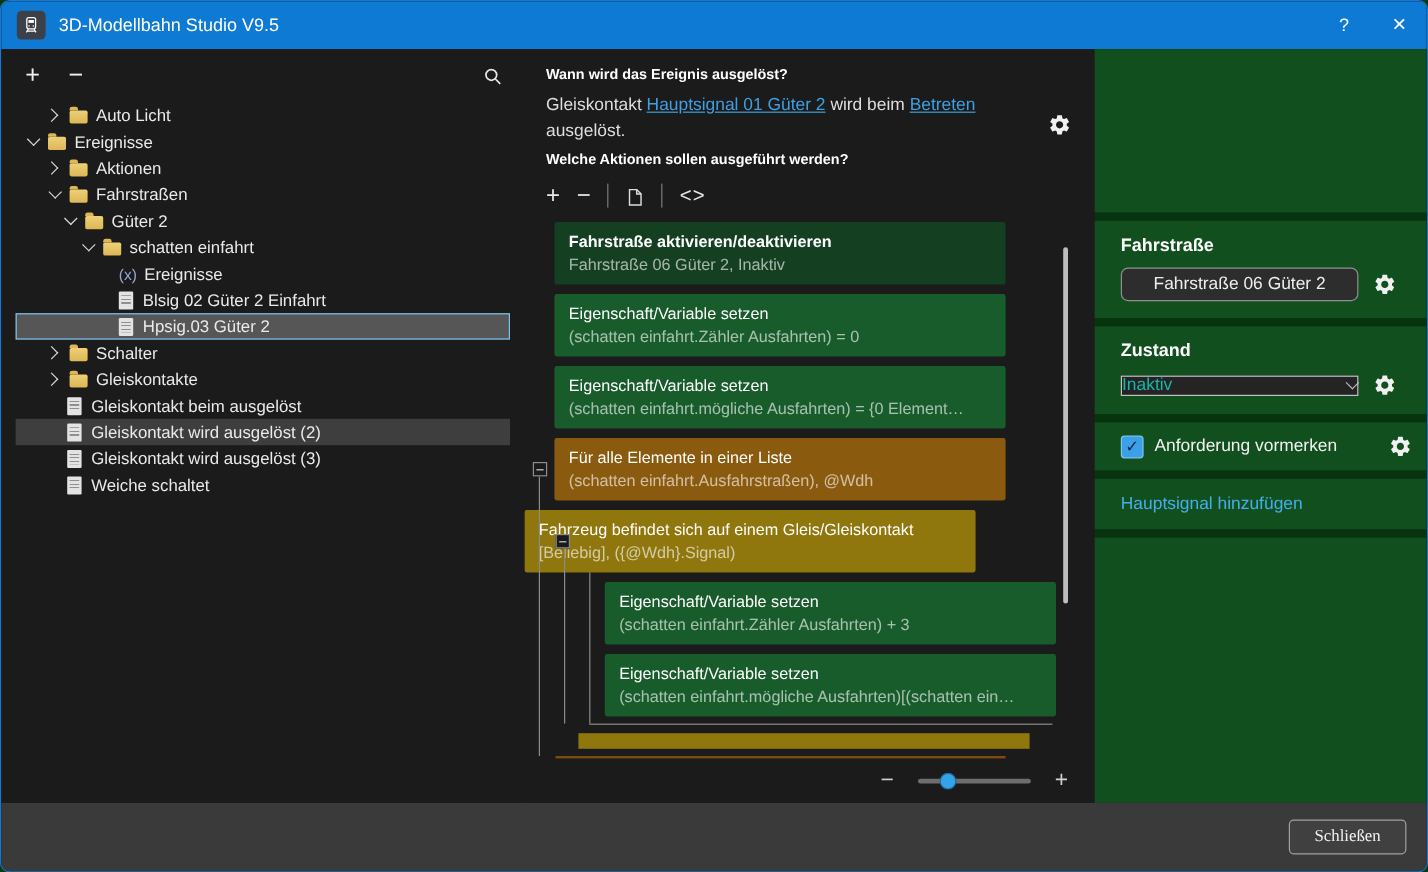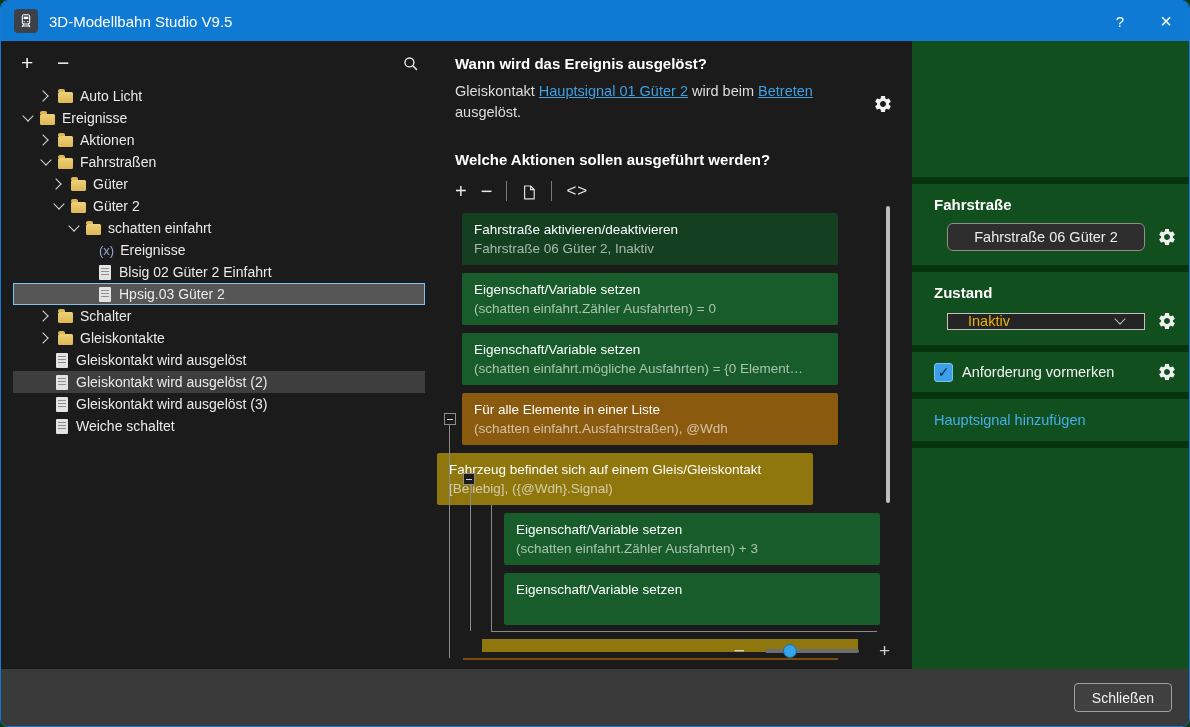--- a/index.html
+++ b/index.html
@@ -44,34 +44,34 @@
     background:#dcb754;border-radius:2px 2px 0 0;}
   .doc-ic{width:12px;height:15px;background:#e3e3e3;border-radius:1px;position:relative;
     flex:0 0 12px;margin-right:8px;}
   .doc-ic::before{content:"";position:absolute;left:2px;top:3px;right:2px;height:9px;
     background:repeating-linear-gradient(to bottom,#8f8f8f 0 1px,transparent 1px 3px);}
   .var-ic{color:#93a7d0;font-size:13px;margin-right:6px;flex:0 0 auto;}
   .tlabel{white-space:nowrap;color:#eaeaea;}
   
   .mid-panel{flex:1;background:#1b1b1b;position:relative;min-width:0;}
   .mid-head{padding:14px 0 0 18px;width:420px;}
-  .q{font-weight:bold;font-size:15px;color:#fff;margin-bottom:9px;}
-  .sentence{font-size:14.5px;line-height:21px;color:#dedede;margin-bottom:28px;}
+  .q{font-weight:bold;font-size:12px;color:#fff;margin-bottom:9px;}
+  .sentence{font-size:14.5px;line-height:21px;color:#dedede;margin-bottom:6px;}
   .sentence a{color:#3f9fe0;text-decoration:underline;}
   .mid-gear{position:absolute;top:53px;right:19px;}
   .act-toolbar{display:flex;align-items:center;margin:6px 0 0 18px;height:28px;}
   .at-btn{color:#e8e8e8;font-size:20px;margin-right:14px;line-height:20px;}
   .at-sep{width:1px;height:20px;background:#7a7a7a;margin-right:14px;}
   .at-code{font-size:17px;letter-spacing:1px;color:#e8e8e8;}
   .act-list{position:relative;margin-top:8px;height:455px;overflow:hidden;}
   .blk{width:376px;height:52px;box-sizing:border-box;border-radius:2px;padding:8px 12px;
     margin-bottom:8px;overflow:hidden;}
   .blk .bt{font-size:13.5px;line-height:17px;color:#fff;white-space:nowrap;margin-bottom:2px;}
   .blk .bs{font-size:13.5px;line-height:17px;color:rgba(255,255,255,0.62);white-space:nowrap;}
-  .blk.sel .bt{font-weight:normal;}
+  .blk.sel .bt{font-weight:bold;}
   .bg-green-dark{background:#143f21;}
   .bg-green{background:#185c2b;}
   .bg-brown{background:#8a5a0e;}
   .bg-olive{background:#8f760d;}
   .ml0{margin-left:25px}.ml1{}.ml2{margin-left:67px}
   .expander{position:absolute;width:12px;height:12px;border:1px solid #8d8d8d;
     box-sizing:border-box;background:#1b1b1b;display:flex;align-items:center;justify-content:center;}
   .expander::before{content:"";width:6px;height:1px;background:#cfcfcf;}
   .vline{position:absolute;width:1px;background:#8a8a8a;}
   .hline-gray{position:absolute;height:1px;background:#8a8a8a;}
@@ -85,40 +85,40 @@
     position:relative;}
   .sl-thumb{position:absolute;top:-5px;left:18px;width:14px;height:14px;border-radius:50%;
     background:#35a3e8;border:1px solid #1b6ea5;box-sizing:border-box;}
   
   .props{width:277px;flex:0 0 277px;background:#07330e;display:flex;flex-direction:column;}
   .psec{background:#124f1f;margin-bottom:7px;}
   .psec.top{height:136px;flex:0 0 136px;}
   .psec.fill{flex:1;margin-bottom:0;}
   .card{padding:12px 12px 14px 22px;}
   .plabel{font-size:15px;font-weight:bold;color:#fff;margin-bottom:10px;}
-  .ctl-row{display:flex;align-items:center;justify-content:flex-end;}
+  .ctl-row{display:flex;align-items:center;}
   .obj-btn{flex:0 0 198px;height:28px;line-height:26px;box-sizing:border-box;
     background:#2d2d2d;border:1px solid #909090;border-radius:6px;text-align:center;
     font-size:14.5px;color:#ededed;white-space:nowrap;overflow:hidden;}
   .dropdown{flex:0 0 198px;height:17px;box-sizing:border-box;background:#242424;
-    border:1px solid #c2c2c2;display:flex;align-items:center;padding:0 20px;
-    font-size:14.5px;color:#eab308;}
+    border:1px solid #c2c2c2;display:flex;align-items:center;padding:0 0;
+    font-size:14.5px;color:#14b8a6;}
   .dd-label{flex:1;}
   .dd-chev{width:7px;height:7px;border-right:1.4px solid #bdbdbd;border-bottom:1.4px solid #bdbdbd;
     transform:rotate(45deg);margin-top:-4px;}
   .gear-wrap{margin-left:12px;display:flex;align-items:center;}
   .chk-row{display:flex;align-items:center;padding:10px 12px 10px 22px;}
   .checkbox{width:19px;height:19px;border-radius:3px;background:#3ba0e8;border:1px solid #7cc3ee;
     box-sizing:border-box;display:flex;align-items:center;justify-content:center;
     color:#0a2a45;font-size:14px;font-weight:bold;flex:0 0 19px;}
   .chk-label{font-size:14.5px;color:#f2f2f2;margin-left:9px;flex:1;white-space:nowrap;}
   .desc-link{font-size:14.5px;color:#45aee8;padding:13px 12px 13px 22px;}
   
   .footer{height:57px;flex:0 0 57px;background:#3a3a3a;display:flex;align-items:center;
-    justify-content:flex-end;padding-right:17px;}
+    justify-content:flex-end;padding-right:17px;font-family:Liberation Serif, serif;}
   .close-btn{width:98px;height:29px;box-sizing:border-box;background:#404040;
     border:1px solid #a0a0a0;border-radius:4px;color:#f2f2f2;font-size:14px;
     display:flex;align-items:center;justify-content:center;}
   svg{display:block;}
 </style>
 </head>
 <body>
 
 <div class="window">
 
@@ -167,25 +167,20 @@
         <span class="chev col"></span>
         <span class="folder-ic"></span>
         <span class="tlabel">Aktionen</span>
       </div>
       <div class="trow p1">
         <span class="chev exp"></span>
         <span class="folder-ic"></span>
         <span class="tlabel">Fahrstraßen</span>
       </div>
       <div class="trow p2">
-        <span class="chev col"></span>
-        <span class="folder-ic"></span>
-        <span class="tlabel">Güter</span>
-      </div>
-      <div class="trow p2">
         <span class="chev exp"></span>
         <span class="folder-ic"></span>
         <span class="tlabel">Güter 2</span>
       </div>
       <div class="trow p3">
         <span class="chev exp"></span>
         <span class="folder-ic"></span>
         <span class="tlabel">schatten einfahrt</span>
       </div>
       <div class="trow p4">
@@ -205,21 +200,21 @@
         <span class="folder-ic"></span>
         <span class="tlabel">Schalter</span>
       </div>
       <div class="trow p1">
         <span class="chev col"></span>
         <span class="folder-ic"></span>
         <span class="tlabel">Gleiskontakte</span>
       </div>
       <div class="trow pdoc">
         <span class="doc-ic"></span>
-        <span class="tlabel">Gleiskontakt wird ausgelöst</span>
+        <span class="tlabel">Gleiskontakt beim ausgelöst</span>
       </div>
       <div class="trow pdoc highlighted">
         <span class="doc-ic"></span>
         <span class="tlabel">Gleiskontakt wird ausgelöst (2)</span>
       </div>
       <div class="trow pdoc">
         <span class="doc-ic"></span>
         <span class="tlabel">Gleiskontakt wird ausgelöst (3)</span>
       </div>
       <div class="trow pdoc">
@@ -285,20 +280,21 @@
         <div class="blk bg-olive ml1">
           <div class="bt">Fahrzeug befindet sich auf einem Gleis/Gleiskontakt</div>
           <div class="bs">[Beliebig], ({@Wdh}.Signal)</div>
         </div>
         <div class="blk bg-green ml2">
           <div class="bt">Eigenschaft/Variable setzen</div>
           <div class="bs">(schatten einfahrt.Zähler Ausfahrten) + 3</div>
         </div>
         <div class="blk bg-green ml2">
           <div class="bt">Eigenschaft/Variable setzen</div>
+          <div class="bs">(schatten einfahrt.mögliche Ausfahrten)[(schatten ein…</div>
         </div>
 
         <div class="partial-olive" style="left:45px;top:426px;width:376px;height:13px;"></div>
         <div class="hline-brown" style="left:26px;top:445px;width:375px;"></div>
       </div>
 
       <div class="mid-scrollbar"></div>
 
       <div class="slider-row">
         <div class="sl-btn">−</div>

